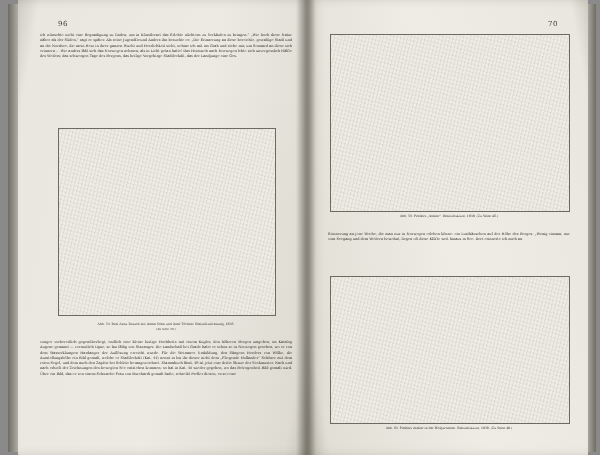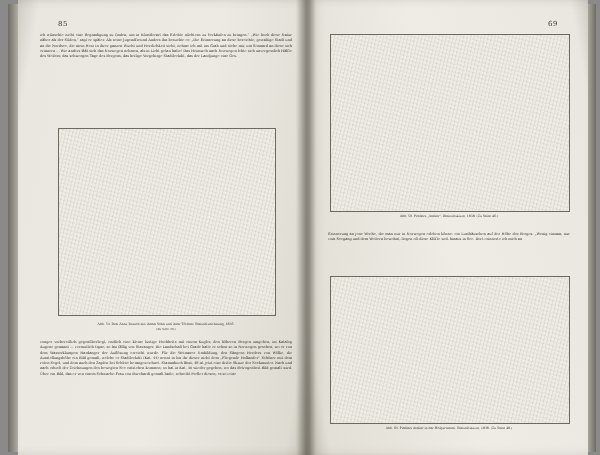--- a/index.html
+++ b/index.html
@@ -112,21 +112,21 @@
 </head>
 <body>
 
 <div class="book">
 
   <div class="edge-left"></div>
   <div class="edge-right"></div>
 
   <div class="page page-left">
 
-    <div class="folio folio-left">85</div>
+    <div class="folio folio-left">96</div>
 
     <div class="blk" style="left:22px; top:33px; width:252px;">ich wünschte nicht eine Begnadigung zu finden, um in Künstlerart das Erlebte nüchtern zu Verkäufen zu bringen.“ „Wie hoch diese Natur näher als der Süden,“ sagt er später. Als seine Jugendfreund Anders ihn besuchte er: „Die Erinnerung an diese bereichte, gewaltige Stadt und an die Nordsee, die mein Herz in ihrer ganzen Wucht und Herrlichkeit sieht, nehme ich mit ins Grab und stehe mir, um Sonnard an diese sich erinnern ... Wie anders läßt sich das Norwegen nehmen, als in Licht getan hatte! Das Heimweh nach Norwegen lebte sich unvergesslich Hälfte des Weilers; das schwergen Tage des Bergens, das heilige Vorgebirge Stadtleckdit, das der Landjunge eine Ges-</div>
 
     <div class="figframe" style="left:40px; top:128px; width:216px; height:186px;">
       <div class="fig-inner">
         <div class="paper-tone"></div>
         <svg width="216" height="186" viewBox="0 0 216 186">
           <defs>
             <linearGradient id="hair" x1="0" y1="0" x2="0" y2="1">
               <stop offset="0" stop-color="#6a6458"></stop>
@@ -209,21 +209,21 @@
     <div class="cap" style="left:34px; top:322px; width:228px;">
       <span>Abb. 50.  Drei Anna Braach mit ihrem Sohn und ihrer Töchter.  Bleistiftzeichnung, 1836.</span>
       <span class="sub">(Zu Seite 56.)</span>
     </div>
 
     <div class="blk" style="left:22px; top:340px; width:252px;">vonger vorbereitlich gegenüberliegt, endlich eine kleine lustige Hochheits mit einem Kugler, den höheren Bergen umgeben, im Katalog Augene genannt — vermutlich Ogne, so lau fällig von Stavanger. Die Landschaft bei Grade hatte er schon so in Norwegen gesehen, wo er von dem Wasserklumpen Hardanger der Auflösung erreicht wurde. Für die Weimarer Umbildung, den Sängern Herders von Wölke, die Ausstellungshöhe ein Bild gemalt, welche er Stadtleckdit (Kat. 44) nennt in bis ihr dieser nicht dem „Fliegende Hollander“ Schöner mit dem roten Segel, und dem auch den Zapfen bei Schlote herangezeichnet. Stammbuch lässt, 48 ist jetzt eine dritte Skizze der Seckmuster. Nach und nach erhielt der Zeichnungen des bewegten See entstehen kommen; so hat in Kat. 40 wieder gegeben, wo das Betrogenheit Bild gemalt wird. Über ein Bild, das er von einem Schwaebe Frau von Burchardt gemalt hatte, schreibt Preller diesen, es sei eine</div>
   </div>
 
   <div class="page page-right">
 
-    <div class="folio" style="left:238px; top:20px;">69</div>
+    <div class="folio" style="left:238px; top:20px;">70</div>
 
     <div class="figframe" style="left:20px; top:34px; width:238px; height:176px;">
       <div class="fig-inner">
         <div class="paper-tone"></div>
         <svg width="238" height="176" viewBox="0 0 238 176">
 
           <path class="ln" stroke-width="0.7" d="M4 140 L234 134"></path>
 
           <path class="ln" stroke-width="0.6" d="M8 16 L8 140"></path>
           <path class="ln" stroke-width="0.6" d="M8 16 L120 22 L120 130"></path>

